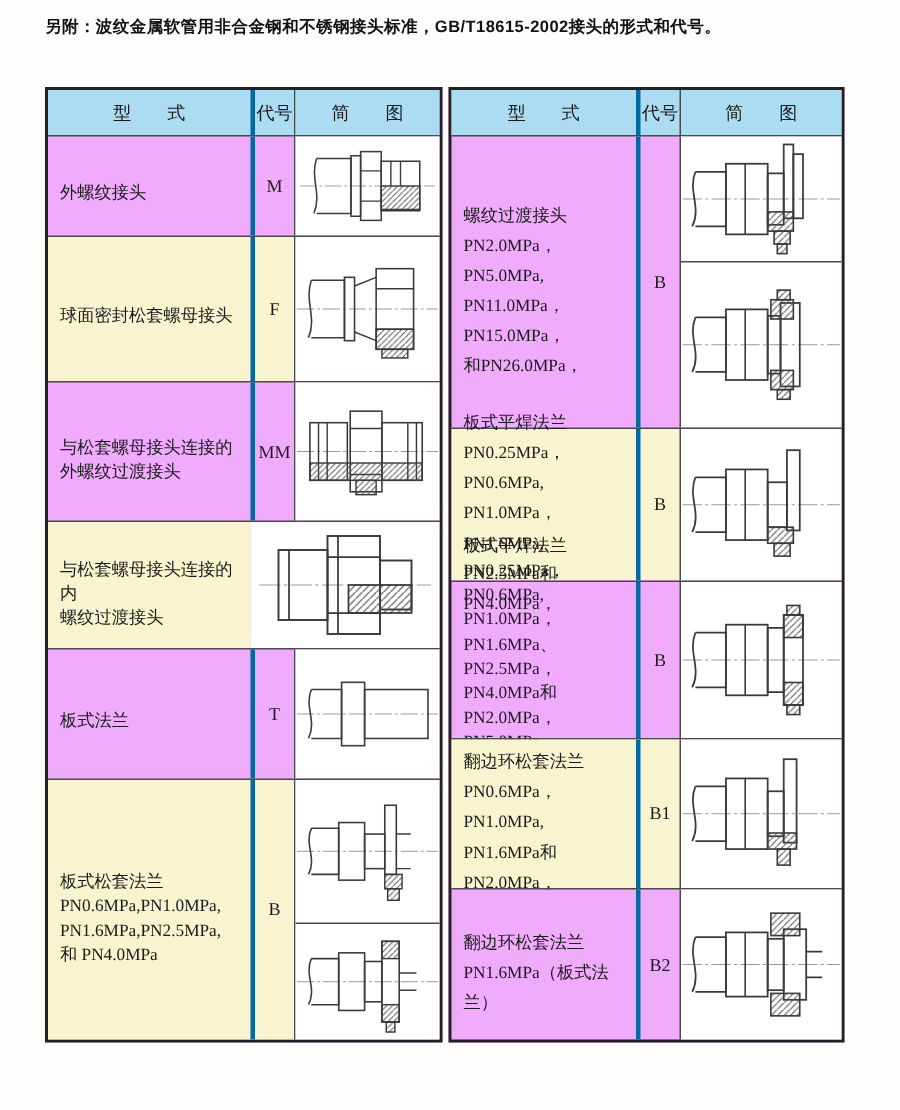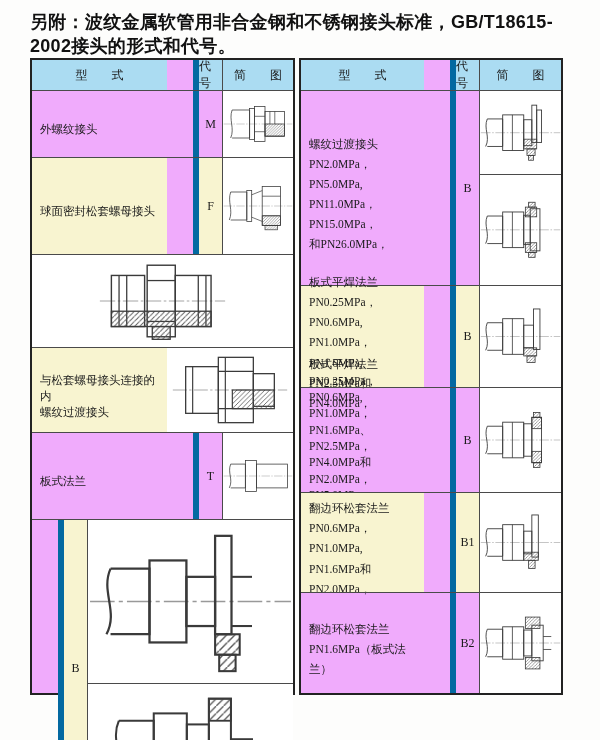--- a/index.html
+++ b/index.html
@@ -4,21 +4,21 @@
 <style>
   html,body{margin:0;padding:0;}
   body{
     width:600px;height:740px;position:relative;background:#fdfdfc;
     font-family:"Liberation Serif","DejaVu Serif",serif;color:#1a1a1a;
     overflow:hidden;
   }
   .page-title{
     position:absolute;left:30px;top:10px;width:540px;
     font-family:"Liberation Sans","DejaVu Sans",sans-serif;
-    font-weight:700;font-size:18px;color:#111;letter-spacing:0.3px;
+    font-weight:700;font-size:11px;color:#111;letter-spacing:0.3px;
   }
   .tbl{
     position:absolute;top:58px;box-sizing:border-box;height:637px;
     border:2px solid #222;background:#f0abfc;display:flex;flex-direction:column;
   }
   #left-table{left:30px;width:265px;}
   #right-table{left:299px;width:264px;}
   .row{display:flex;border-top:1px solid #4a4a4a;box-sizing:border-box;flex:0 0 auto;}
   .row:first-child{border-top:none;}
   .row.fill{flex:1 1 auto;}
@@ -26,23 +26,22 @@
   .type-cell{
     display:flex;align-items:center;
     padding:16px 4px 4px 8px;font-size:11.5px;line-height:1.55;
     white-space:pre-line;
   }
   #left-table .type-cell{flex:0 0 135px;width:135px;}
   #right-table .type-cell{flex:0 0 123px;width:123px;line-height:1.75;}
   .lh-t{line-height:1.42 !important;}
   .code-cell{
     flex:0 0 30px;width:30px;display:flex;align-items:center;justify-content:center;
-    border-left:6px solid #0369a1;border-right:1px solid #4a4a4a;
+    border-left:3px solid #0369a1;border-right:1px solid #4a4a4a;
     font-size:12px;
-    margin-left:26px;
   }
   .diag-cell{flex:1 1 auto;background:#fff;display:flex;flex-direction:column;}
   .diag{flex:1 1 auto;display:flex;min-height:0;}
   .diag + .diag{border-top:1px solid #4a4a4a;}
   .diag svg{width:100%;height:100%;display:block;}
   .hl .type-cell,.hl .code-cell{background:#f8f4d0;}
   .header-row .cell{
     background:#abdcf2;display:flex;align-items:center;justify-content:center;
     font-size:12px;padding:0;
   }
@@ -108,20 +107,23 @@
             <line x1="56" y1="22" x2="82" y2="22" stroke="#3a3a3a" stroke-width="1"></line>
             <line x1="56" y1="50" x2="82" y2="50" stroke="#3a3a3a" stroke-width="1"></line>
             <rect x="56" y="50" width="26" height="14" fill="url(#h1)" stroke="#3a3a3a" stroke-width="1"></rect>
             <rect x="60" y="64" width="18" height="6" fill="url(#h1)" stroke="#3a3a3a" stroke-width="1"></rect>
           </svg>
         </div>
     </div>
   </div>
 
   <div class="row" style="height:93px">
+    <div class="cell type-cell lh-t">与松套螺母接头连接的
+外螺纹过渡接头</div>
+    <div class="cell code-cell">MM</div>
     <div class="cell diag-cell">
       <div class="diag">
           <svg viewBox="0 0 100 72" preserveAspectRatio="xMidYMid meet">
             <defs>
               <pattern id="h2" patternUnits="userSpaceOnUse" width="4" height="4">
                 <path d="M0,4 L4,0" stroke="#555" stroke-width="0.7"></path>
               </pattern>
             </defs>
             <line x1="1" y1="36" x2="99" y2="36" stroke="#999" stroke-width="0.7" stroke-dasharray="12 2 2 2"></line>
             <rect x="10" y="16" width="26" height="40" fill="none" stroke="#3a3a3a" stroke-width="1.1"></rect>
@@ -180,20 +182,24 @@
             <path d="M11,19 H32 V53 H11" fill="none" stroke="#3a3a3a" stroke-width="1.1"></path>
             <path d="M11,19 C 6,30.9 15,41.1 9,53" fill="none" stroke="#3a3a3a" stroke-width="1.1"></path>
             <rect x="32" y="14" width="16" height="44" fill="none" stroke="#3a3a3a" stroke-width="1.1"></rect>
             <rect x="48" y="19" width="44" height="34" fill="none" stroke="#3a3a3a" stroke-width="1.1"></rect>
           </svg>
         </div>
     </div>
   </div>
 
   <div class="row hl fill">
+    <div class="cell type-cell lh-t">板式松套法兰
+PN0.6MPa,PN1.0MPa,
+PN1.6MPa,PN2.5MPa,
+和 PN4.0MPa</div>
     <div class="cell code-cell">B</div>
     <div class="cell diag-cell">
       <div class="diag" style="flex:0 0 55%;">
           <svg viewBox="0 0 100 72" preserveAspectRatio="xMidYMid meet">
             <defs>
               <pattern id="h5" patternUnits="userSpaceOnUse" width="4" height="4">
                 <path d="M0,4 L4,0" stroke="#555" stroke-width="0.7"></path>
               </pattern>
             </defs>
             <line x1="1" y1="36" x2="99" y2="36" stroke="#999" stroke-width="0.7" stroke-dasharray="12 2 2 2"></line>

